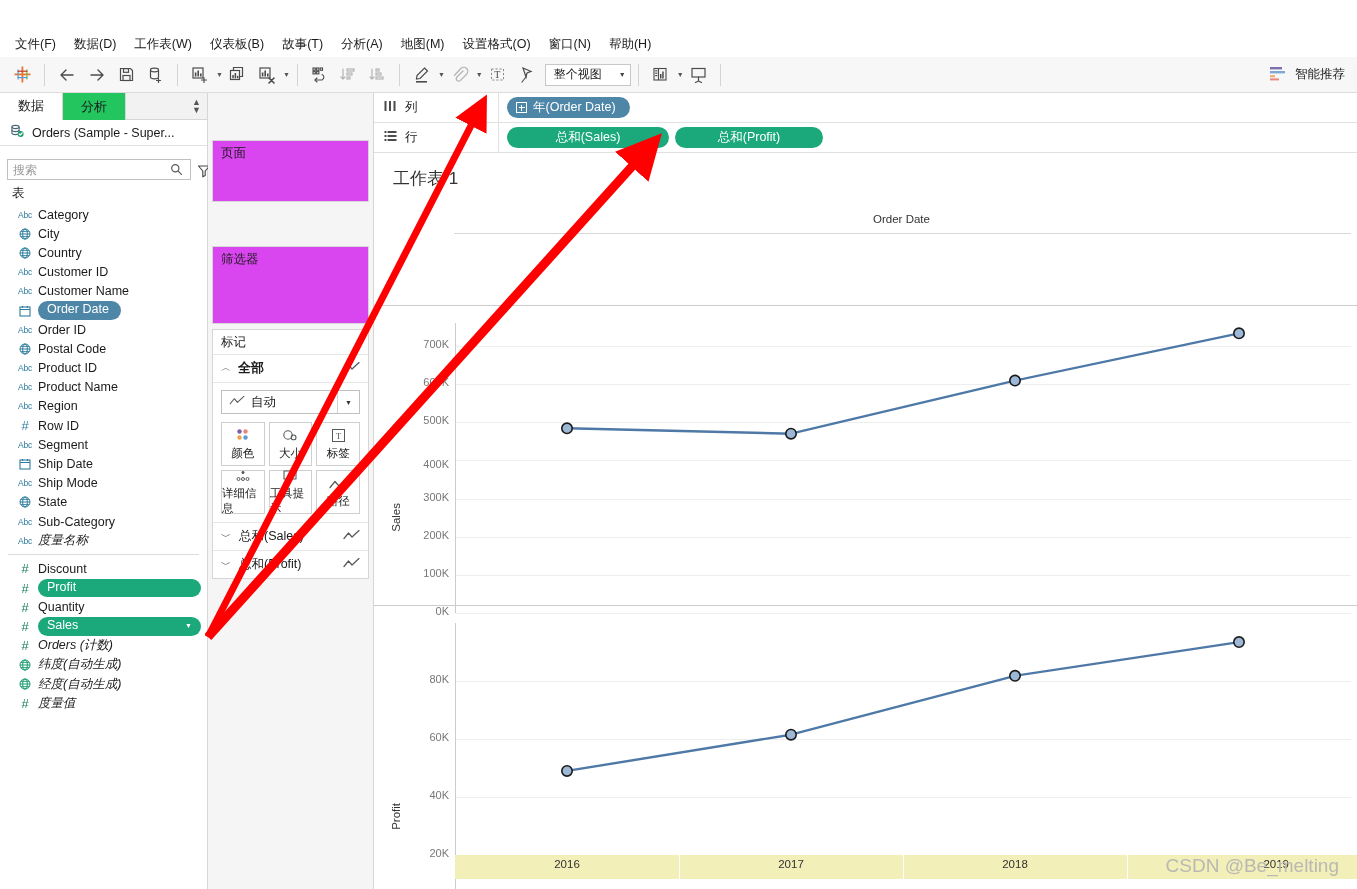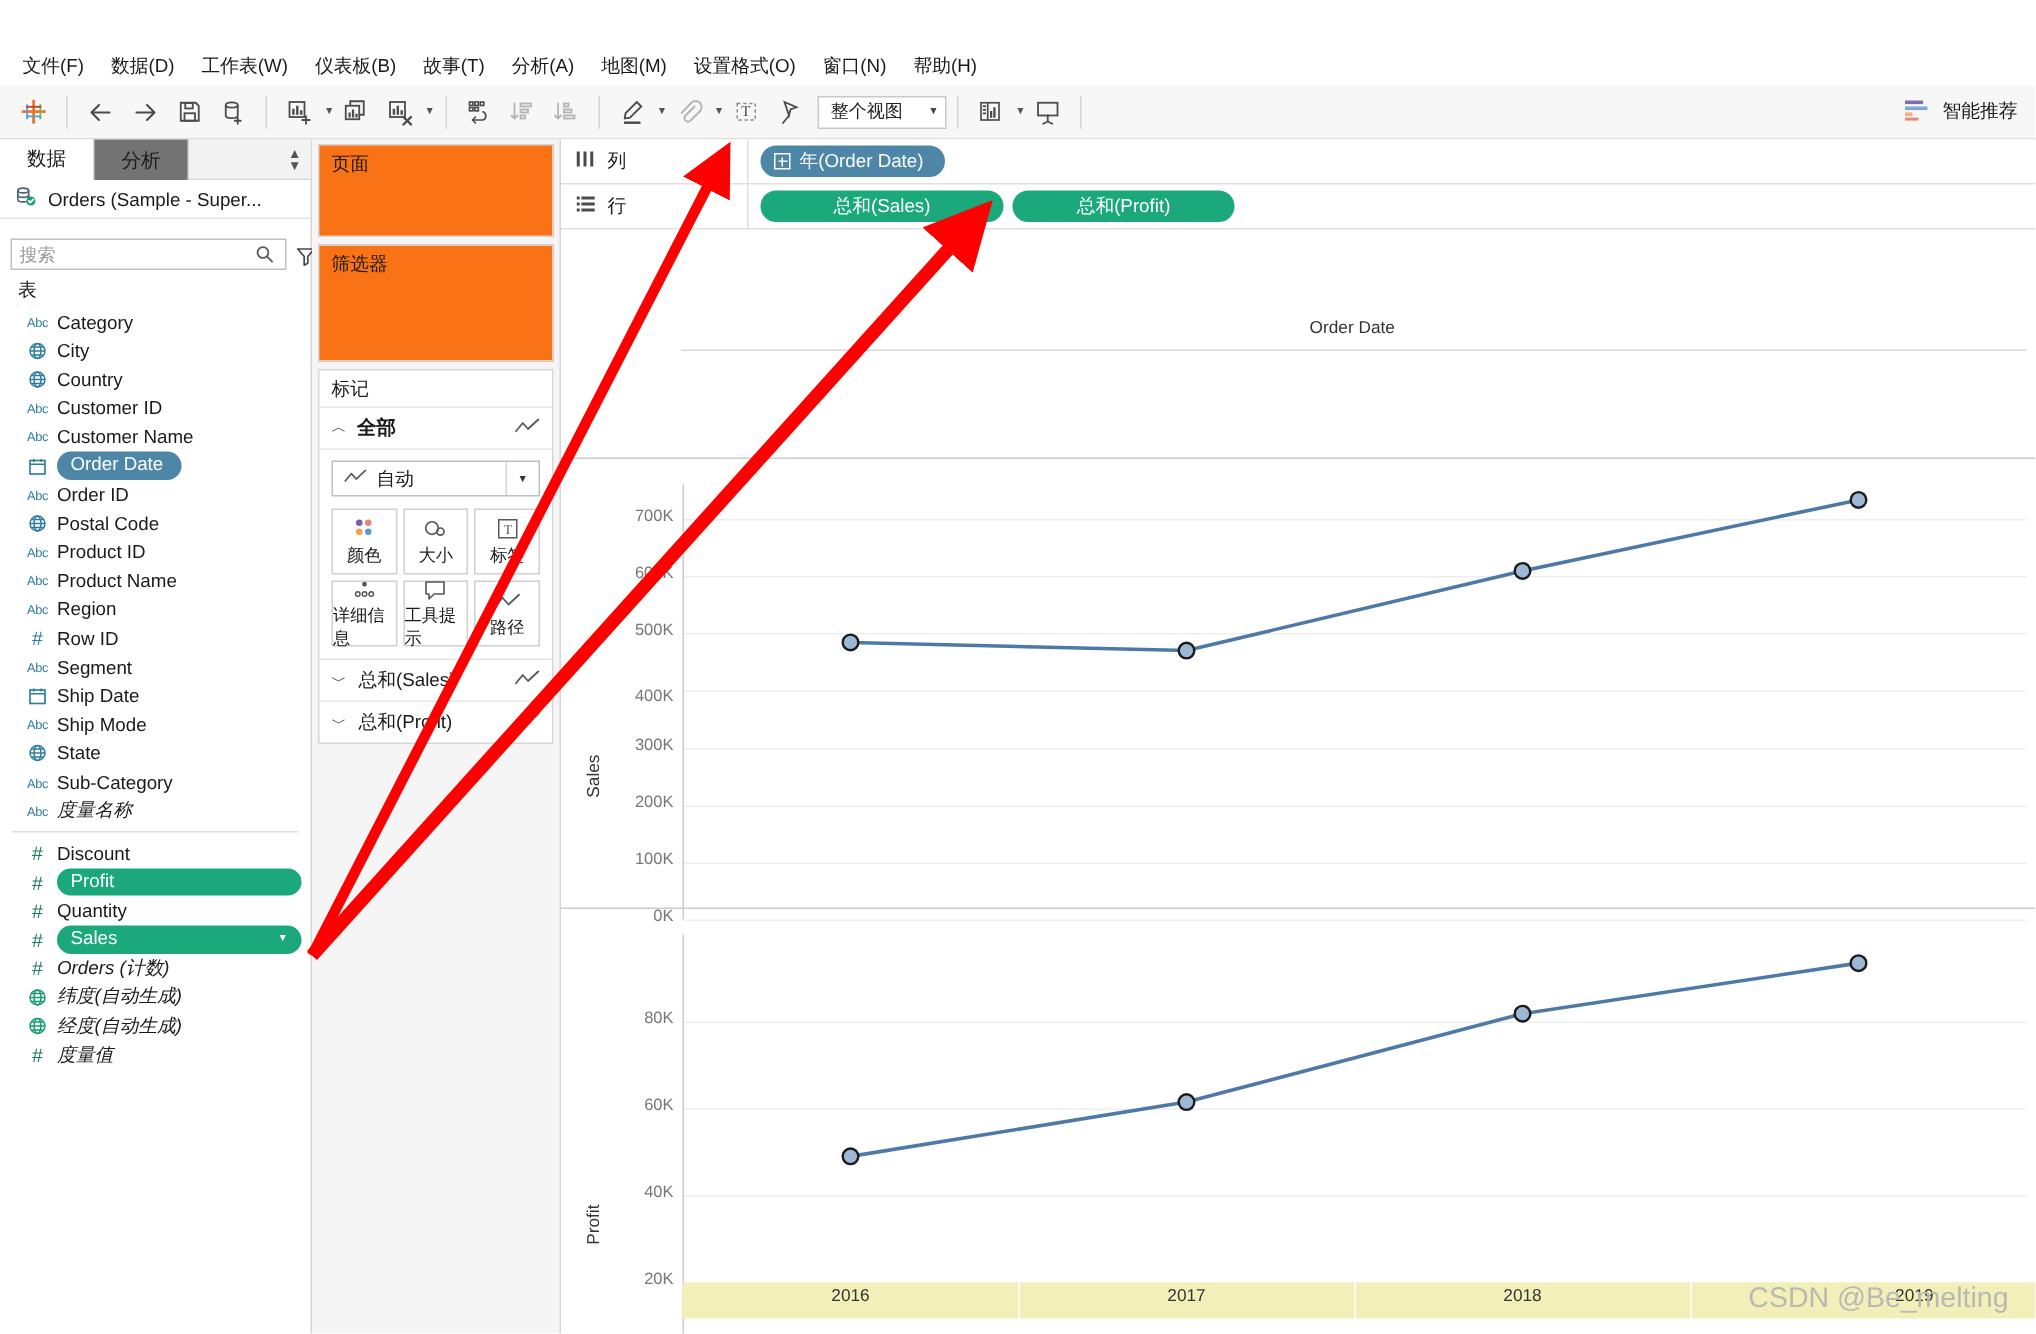--- a/index.html
+++ b/index.html
@@ -63,21 +63,21 @@
   .datapane {
     position: absolute; left: 0; top: 93px; width: 208px; height: 796px;
     background: #ffffff; border-right: 1px solid #d6d6d6;
   }
   .dp-tabs { display: flex; height: 27px; border-bottom: 1px solid #d6d6d6; background: #f2f2f2; }
   .dp-tab {
     display: flex; align-items: center; justify-content: center;
     font-size: 13px; color: #1a1a1a; flex: 0 0 auto; padding: 0 18px; height: 27px;
   }
   .dp-tab.active { background: #ffffff; border-bottom: 1px solid #ffffff; font-weight: 400; }
-  .dp-tab.inactive { background: #737373; border-left: 1px solid #d6d6d6; border-right: 1px solid #d6d6d6; }
+  .dp-tab.inactive { background: #22c55e; border-left: 1px solid #d6d6d6; border-right: 1px solid #d6d6d6; }
   .dp-tabspacer { flex: 1; background: #f2f2f2; display: flex; align-items: center; justify-content: flex-end; padding-right: 6px; }
   .dp-updown { font-size: 9px; color: #555; line-height: .9; text-align: center; }
 
   .dp-source {
     height: 26px; display: flex; align-items: center; gap: 7px; padding: 0 9px;
     font-size: 12.5px; color: #1a1a1a; border-bottom: 1px solid #e2e2e2;
   }
   .dp-searchrow { height: 34px; display: flex; align-items: flex-end; padding: 0 7px; gap: 6px; }
   .dp-search {
     flex: 1; height: 21px; border: 1px solid #c0c0c0; background: #fff;
@@ -113,21 +113,21 @@
     line-height: 1.25; min-width: 163px;
   }
   .pill-green .pcaret { font-size: 7px; margin-left: 8px; }
   .dp-divider { height: 1px; background: #dcdcdc; margin: 4px 8px 4px 8px; }
 
   
   .cards {
     position: absolute; left: 208px; top: 93px; width: 166px; height: 796px;
     background: #f5f5f5; border-right: 1px solid #d6d6d6; padding: 3px 4px;
   }
-  .card { background: #f97316; border: 1px solid #d6d6d6; margin-bottom: 5px; }
+  .card { background: #d946ef; border: 1px solid #d6d6d6; margin-bottom: 5px; margin-top: 44px; }
   .card-h { font-size: 12.5px; color: #1a1a1a; padding: 4px 0 0 8px; }
   .card.pages { height: 62px; }
   .card.filters { height: 78px; }
   .marks { background: #ffffff; border: 1px solid #d6d6d6; }
   .marks-h { font-size: 12.5px; color: #1a1a1a; padding: 4px 0 3px 8px; border-bottom: 1px solid #e6e6e6; }
   .marks-all {
     display: flex; align-items: center; gap: 7px; padding: 4px 8px 5px 8px;
     font-size: 13px; font-weight: bold; color: #1a1a1a; border-bottom: 1px solid #e6e6e6;
   }
   .marks-all .chev { font-size: 10px; font-weight: normal; color: #444; }
@@ -788,20 +788,21 @@
         <span>行</span>
       </div>
       <div class="shelf-drop">
         <span class="shelf-pill green" style="min-width:162px;justify-content:center">总和(Sales)</span>
         <span class="shelf-pill green" style="min-width:148px;justify-content:center">总和(Profit)</span>
       </div>
     </div>
   </div>
 
   <div class="viz">
+    <div class="viz-title">工作表 1</div>
     <div class="viz-colhdr">Order Date</div>
     <div class="viz-colhdr-rule"></div>
 
     <div class="panel" id="sales-panel" style="left:0px; top:80px; width:983px; height:310px;">
         <div class="grid-line" style="left:81px;top:378px;width:896px;"></div>
         <div class="tick-label" style="left:19px;top:370px;width:56px;">0K</div>
         <div class="grid-line" style="left:81px;top:339.8421052631579px;width:896px;"></div>
         <div class="tick-label" style="left:19px;top:331.8421052631579px;width:56px;">100K</div>
         <div class="grid-line" style="left:81px;top:301.6842105263158px;width:896px;"></div>
         <div class="tick-label" style="left:19px;top:293.6842105263158px;width:56px;">200K</div>

